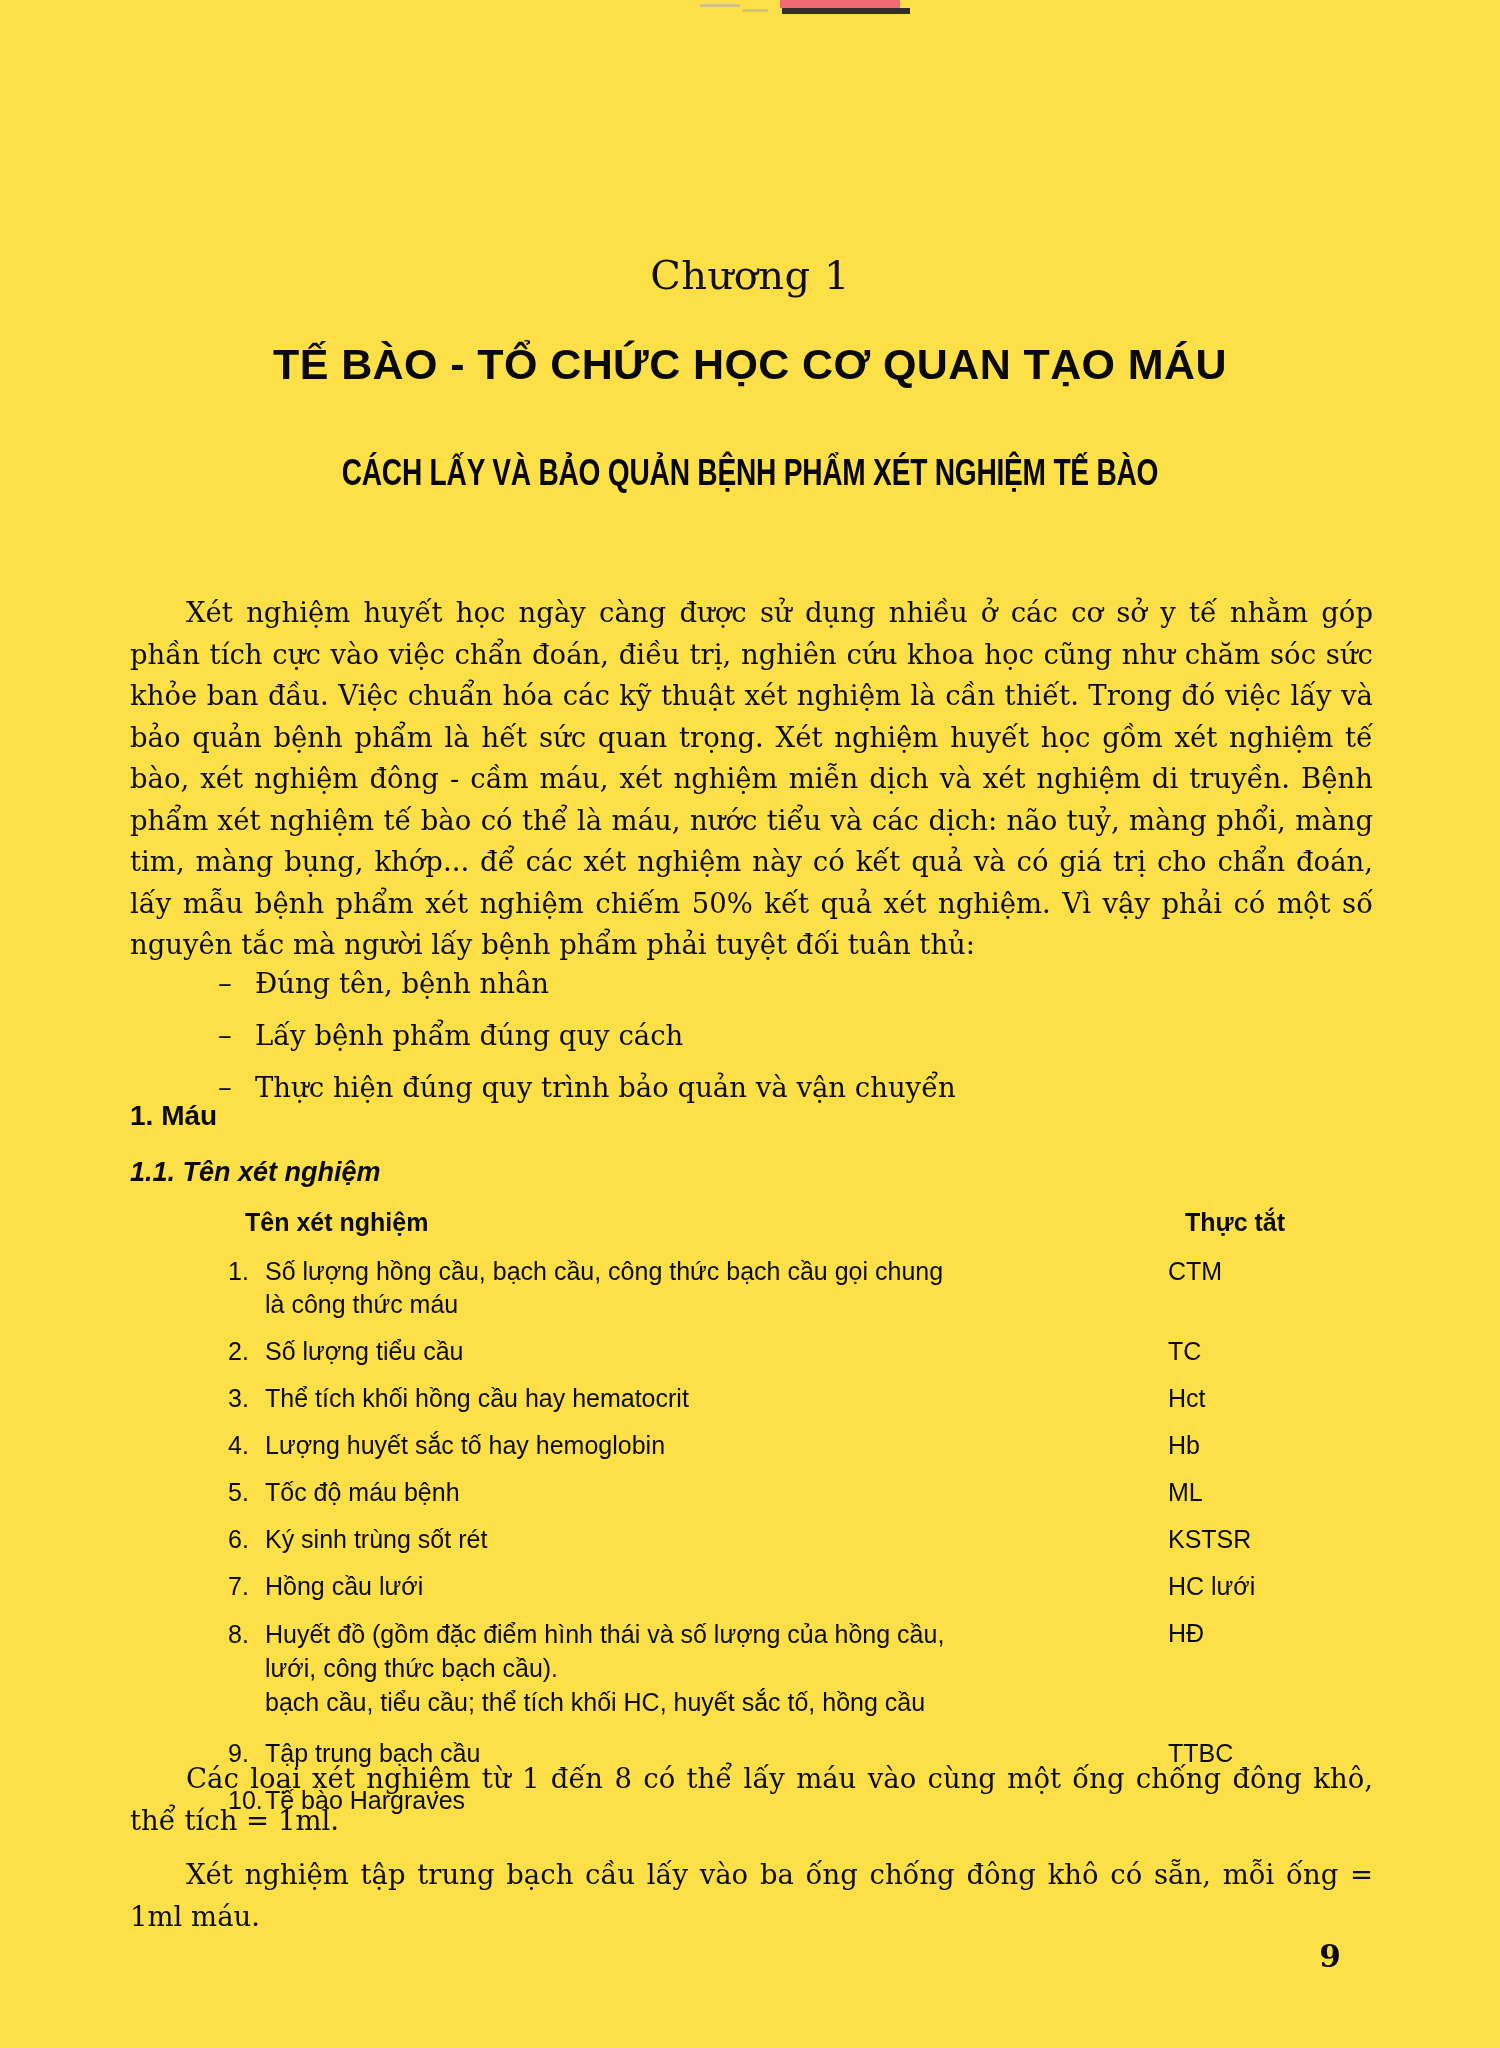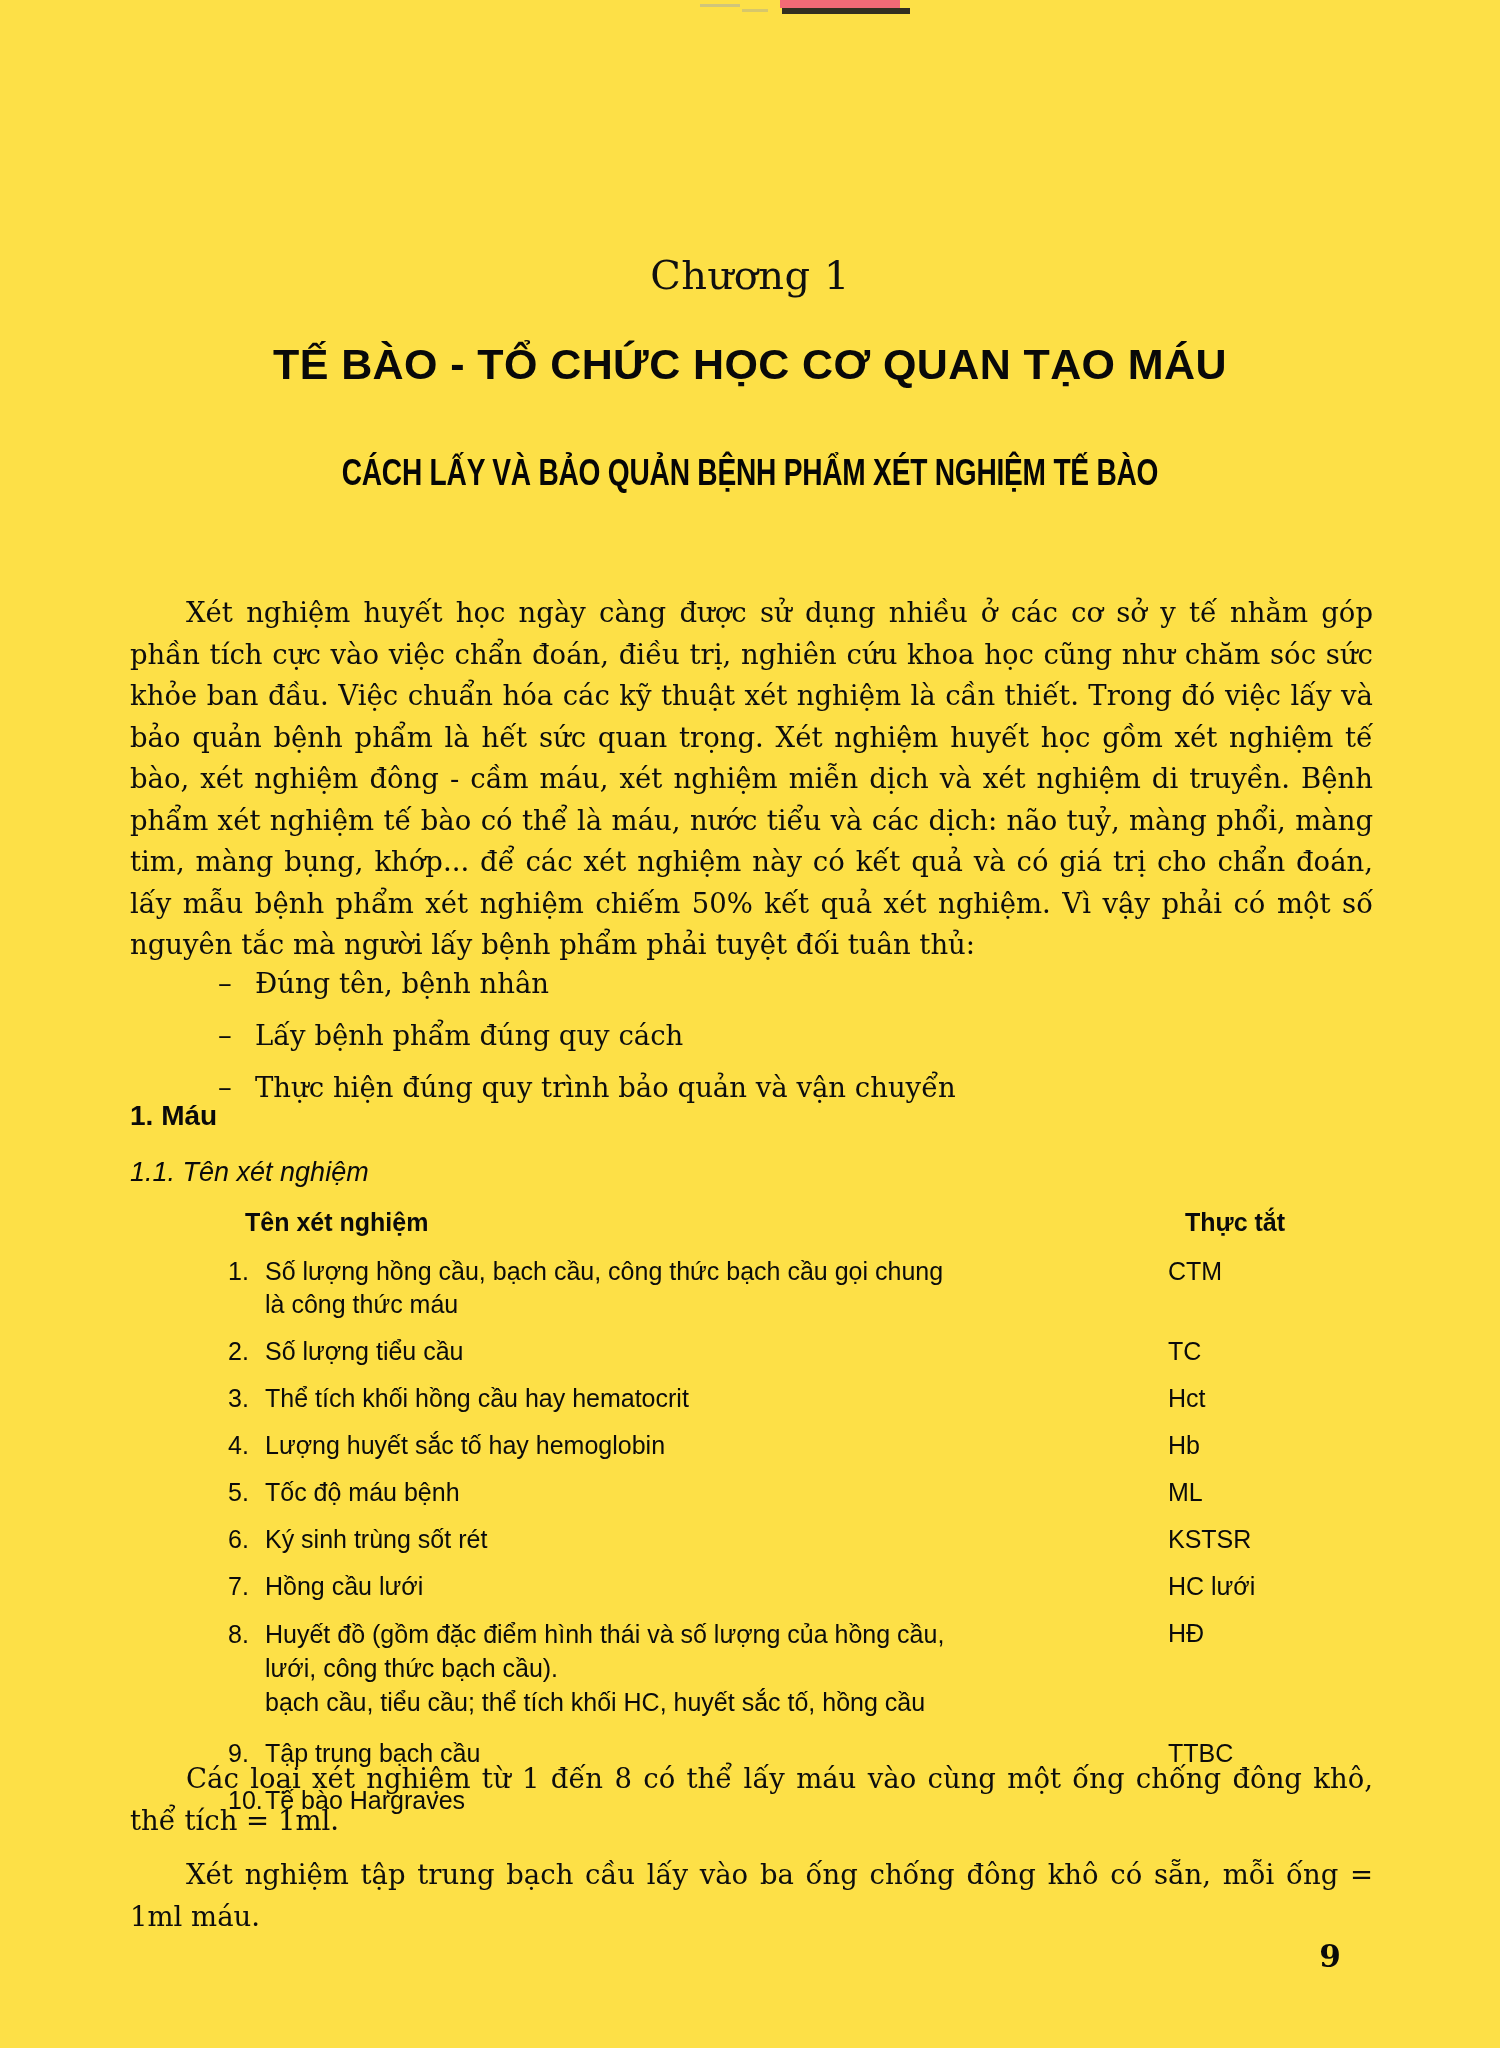--- a/index.html
+++ b/index.html
@@ -187,21 +187,21 @@
     font-size: 28px;
     font-weight: 700;
     color: #0a0a0a;
   }
   .heading-11 {
     position: absolute;
     left: 130px;
     top: 1157px;
     font-family: "Liberation Sans", "DejaVu Sans", sans-serif;
     font-size: 27px;
-    font-weight: 400;
+    font-weight: 700;
     font-style: italic;
     color: #0a0a0a;
   }
 
   
   .test-table {
     position: absolute;
     left: 228px;
     top: 1206px;
     width: 1145px;

